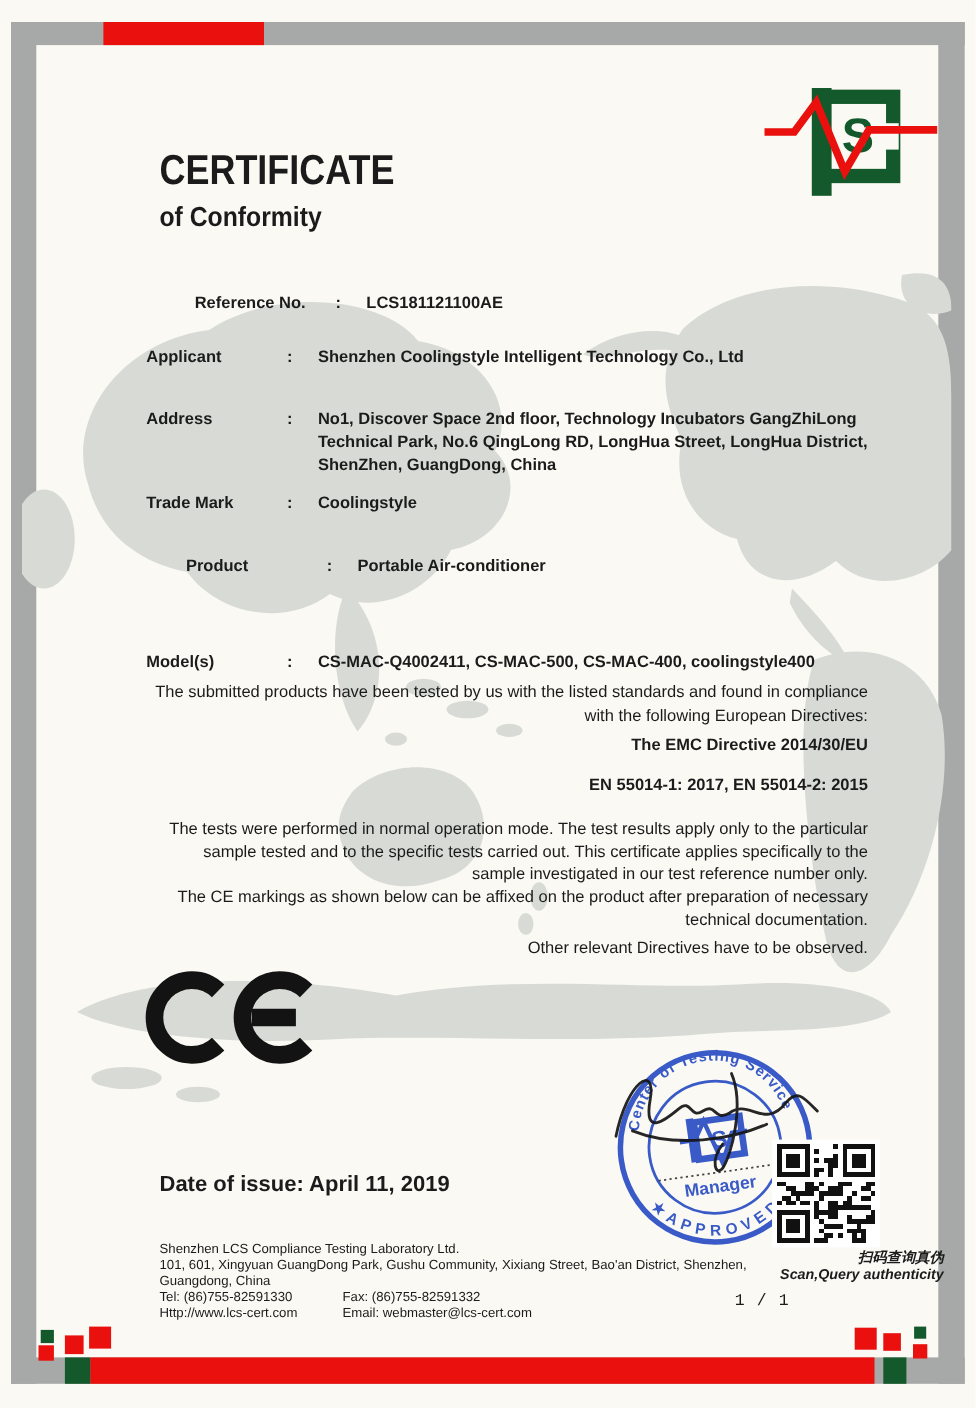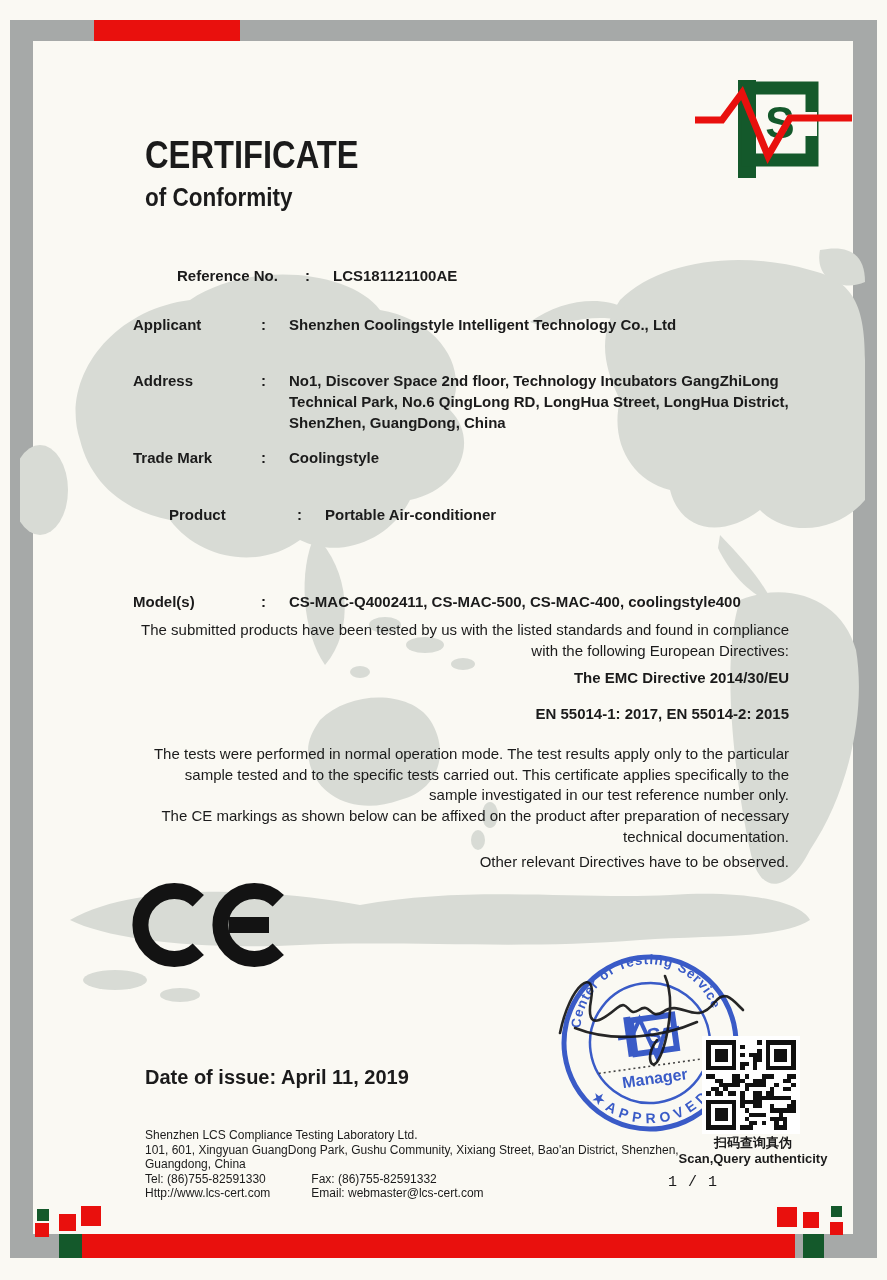--- a/index.html
+++ b/index.html
@@ -30,21 +30,21 @@
   .frow .lab{width:128px;flex:none;}
   .frow .col{width:28px;flex:none;text-align:left;}
   .frow .val{width:528px;}
   .para{position:absolute;left:133px;width:656px;font-size:15px;line-height:20.5px;text-align:right;}
   .para.bold{font-weight:bold;}
   .dateline{position:absolute;left:133px;top:1066px;font-size:20px;font-weight:bold;margin-left:12px;}
   
   #stamp{position:absolute;left:555px;top:948px;z-index:3;opacity:.92;transform:rotate(-8deg);}
   #signature{position:absolute;left:545px;top:958px;z-index:4;}
   #qr{position:absolute;left:702px;top:1036px;z-index:5;background:#fff;}
-  .qr-captions{position:absolute;left:648px;top:1134px;width:210px;text-align:center;z-index:5;}
+  .qr-captions{position:absolute;left:648px;top:1134px;width:210px;text-align:right;z-index:5;font-style:italic;}
   .qr-cn{font-size:13px;font-weight:bold;line-height:17px;}
   .qr-en{font-size:13px;font-weight:bold;line-height:16px;}
   
   .footer{position:absolute;left:145px;top:1128px;font-size:12px;line-height:14.5px;}
   .footer .pair span:first-child{display:inline-block;width:163px;}
   .pageno{position:absolute;left:668px;top:1174px;font-family:"Liberation Mono",monospace;font-weight:normal;font-size:15px;letter-spacing:1px;}
 </style>
 </head>
 <body>
 

